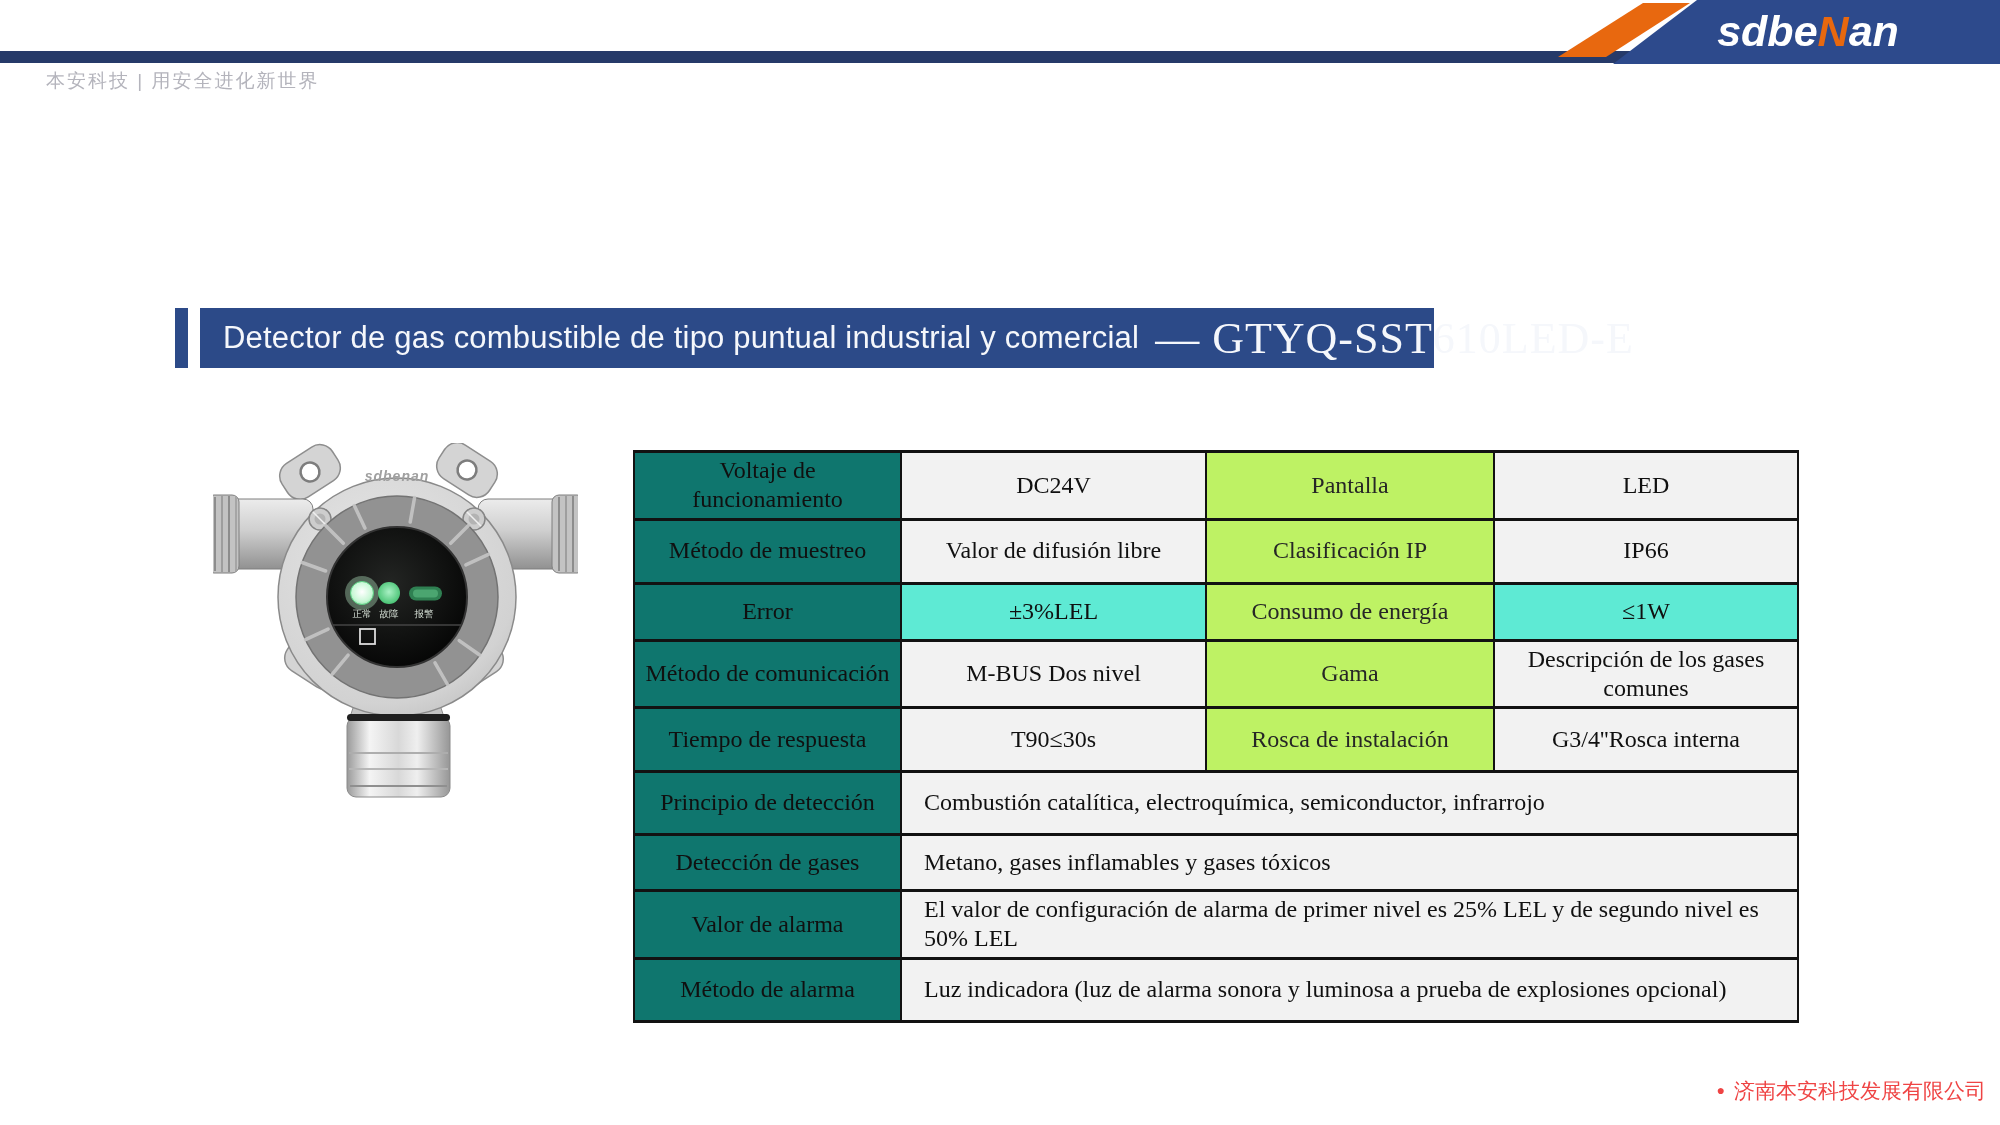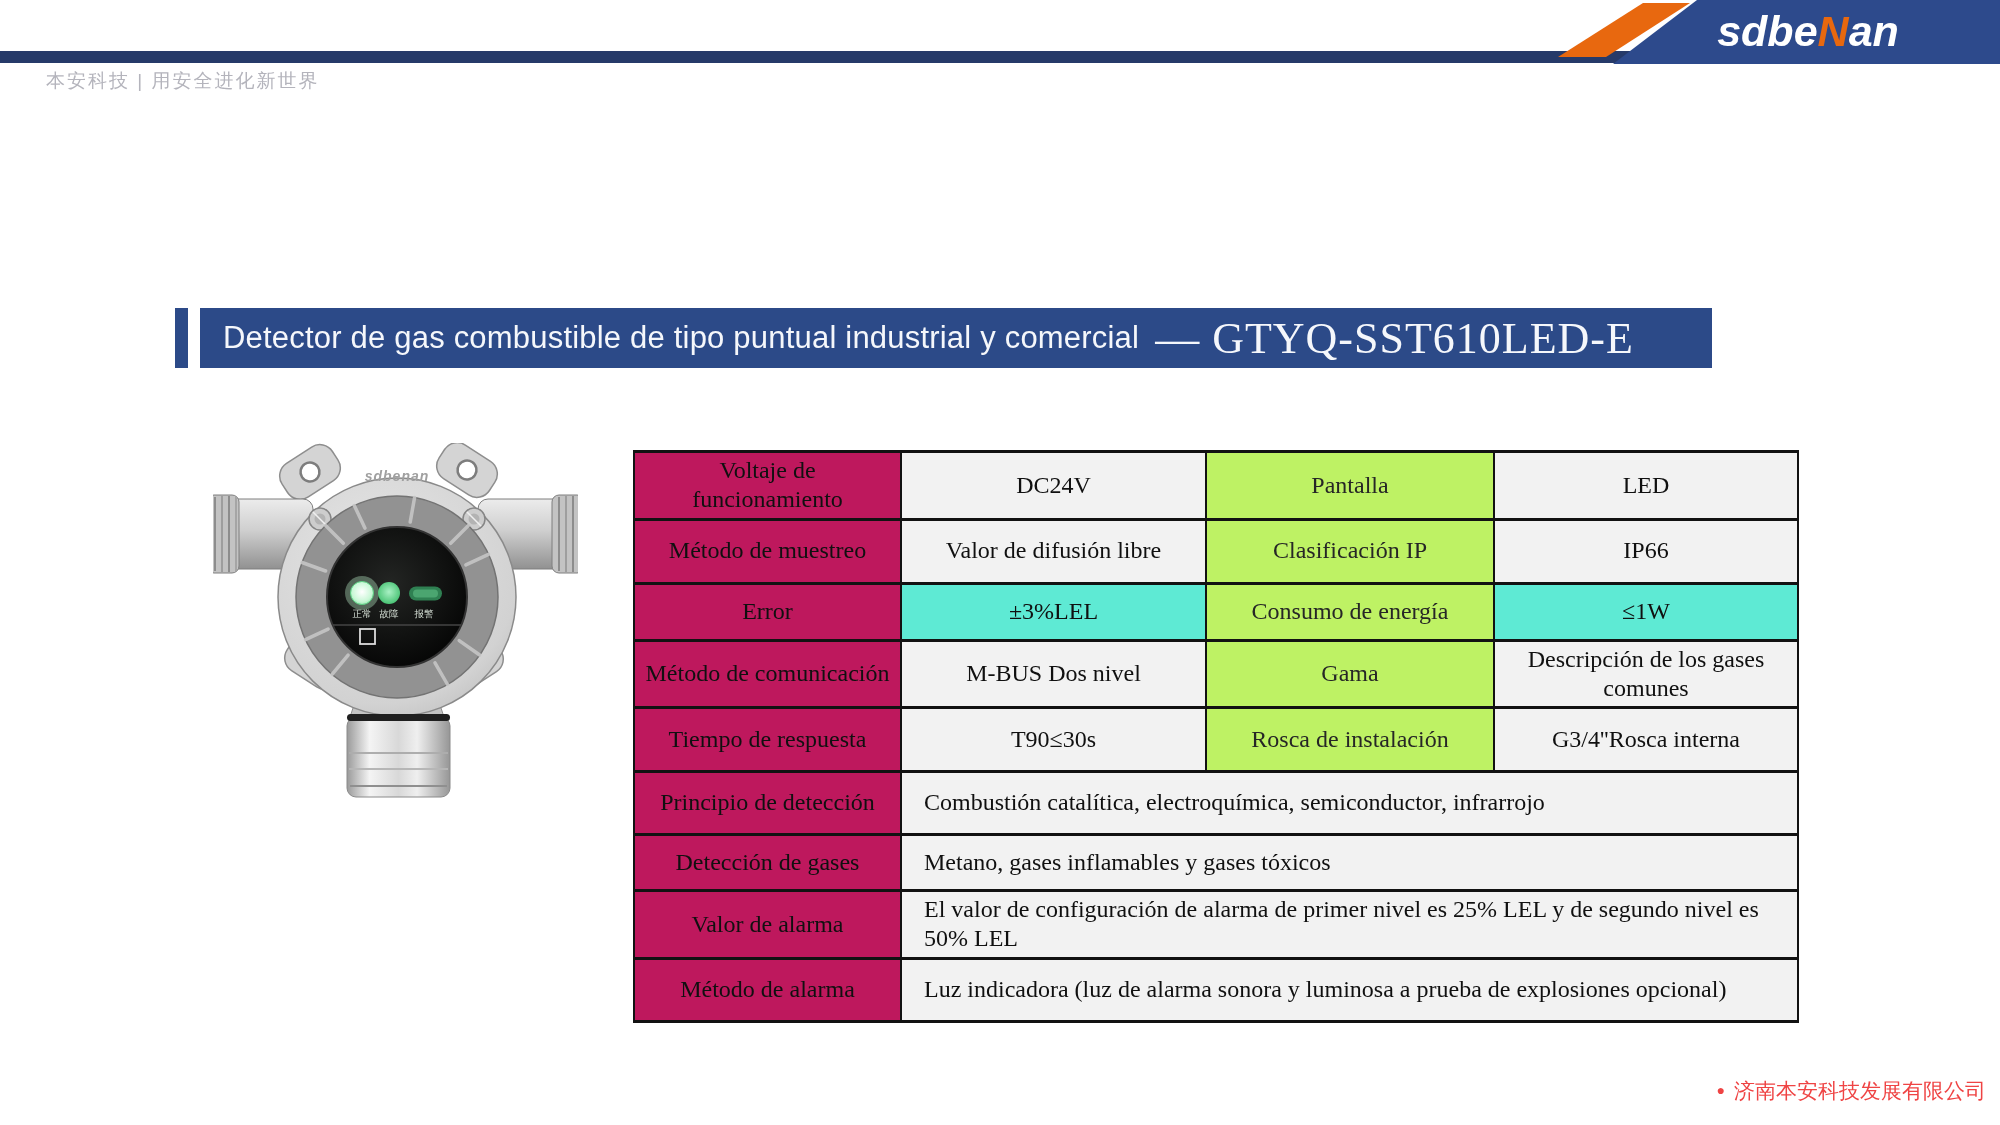--- a/index.html
+++ b/index.html
@@ -14,21 +14,21 @@
   }
   .top-divider{
     position:absolute;left:0;top:51px;width:2000px;height:12px;background:#263a69;
   }
   .logo-svg{position:absolute;top:0;right:0;width:500px;height:64px;}
   
   .title-accent{
     position:absolute;left:175px;top:308px;width:13px;height:60px;background:#2c4a88;
   }
   .title-bar{
-    position:absolute;left:200px;top:308px;width:1512px;height:60px;background:#2c4a88;
+    position:absolute;left:200px;top:308px;width:1234px;height:60px;background:#2c4a88;
     display:flex;align-items:center;padding-left:23px;box-sizing:border-box;color:#f5f7fb;
     white-space:nowrap;
   }
   .title-main{font-size:31px;letter-spacing:0.2px;}
   .title-model{
     font-family:"Liberation Serif",serif;font-size:44px;margin-left:16px;letter-spacing:1px;
   }
   
   .device{position:absolute;left:213px;top:443px;width:365px;height:360px;}
   
@@ -36,21 +36,21 @@
     position:absolute;left:633px;top:450px;
     border-collapse:collapse;table-layout:fixed;
     font-family:"Liberation Serif",serif;color:#101010;
   }
   .spec-table td{
     border:2px solid #121212;border-top-width:3px;border-bottom-width:3px;
     text-align:center;vertical-align:middle;
     font-size:24px;line-height:1.22;padding:3px 10px;box-sizing:border-box;
     overflow:hidden;
   }
-  .g1{background:#be185d;}
+  .g1{background:#0f766e;}
   .g2{background:#bef264;color:#262626;}
   .lt{background:#f2f2f2;}
   .row-error .lt{background:#5eead4;}
   td.full-val{text-align:left;padding-left:22px;}
   
   .footer{
     position:absolute;top:1077px;right:14px;font-size:21px;color:#ef4444;white-space:nowrap;
   }
   .footer .dot{font-size:14px;margin-right:9px;vertical-align:3px;}
 </style>

